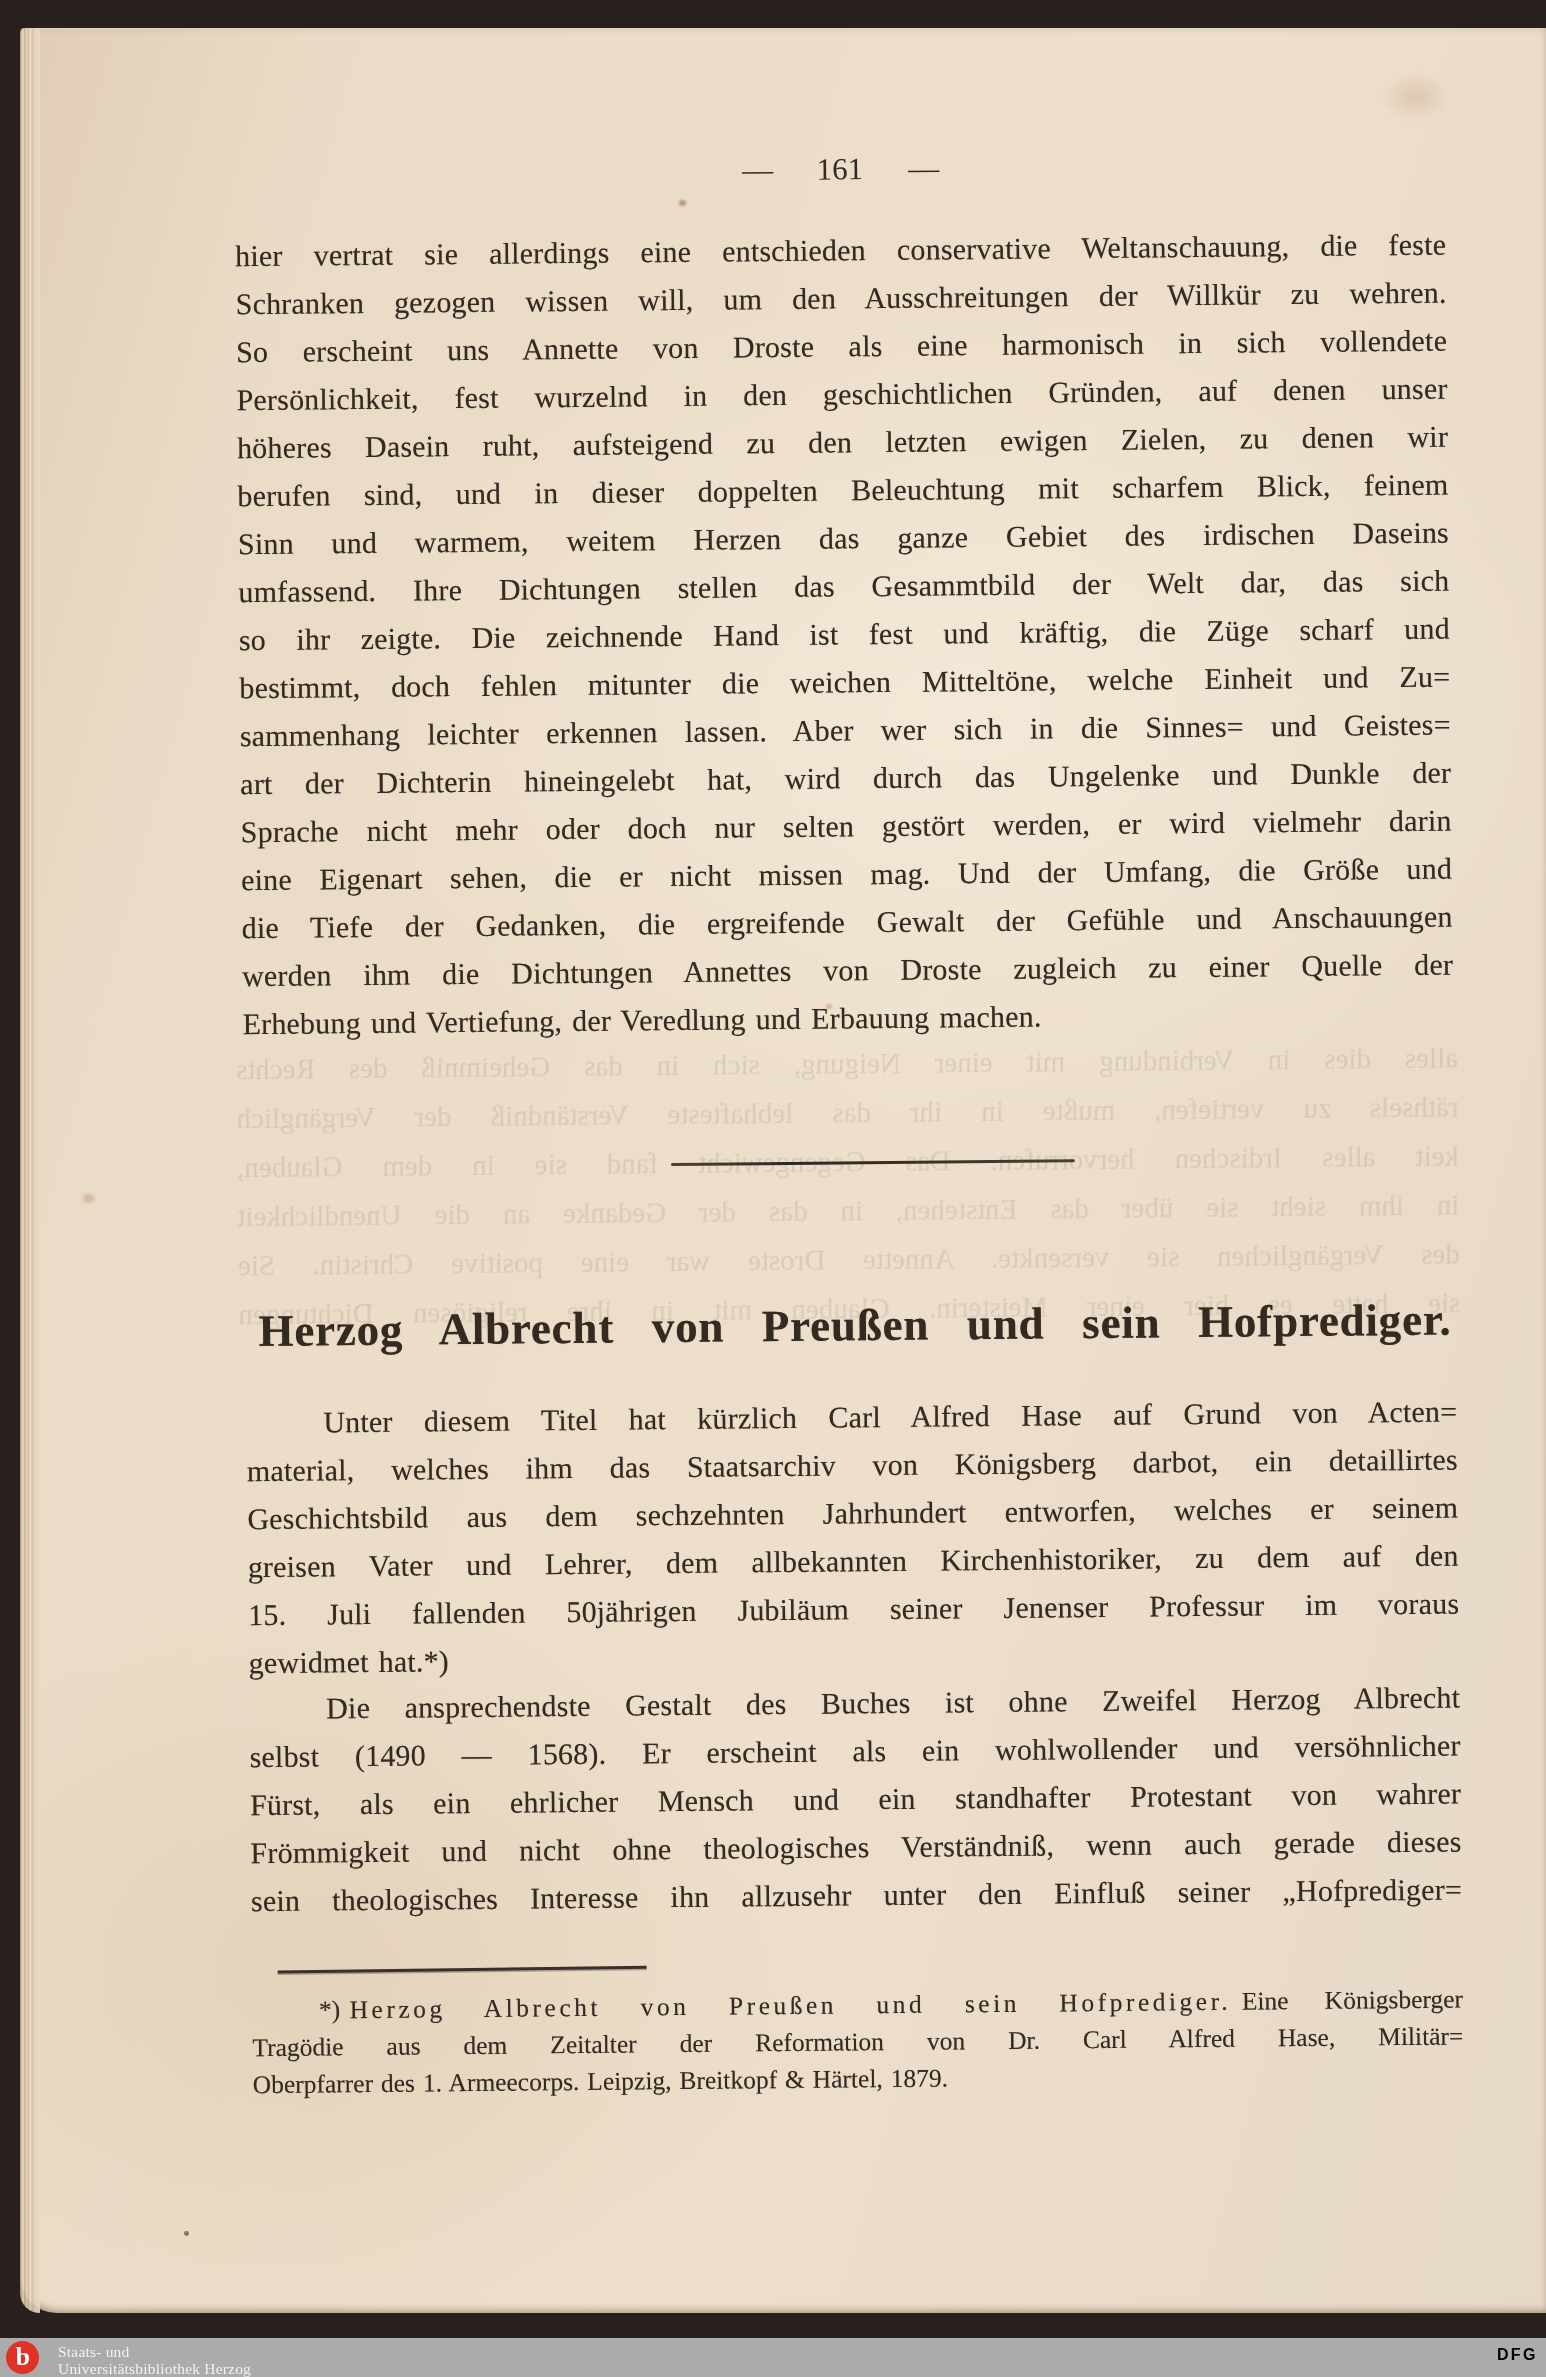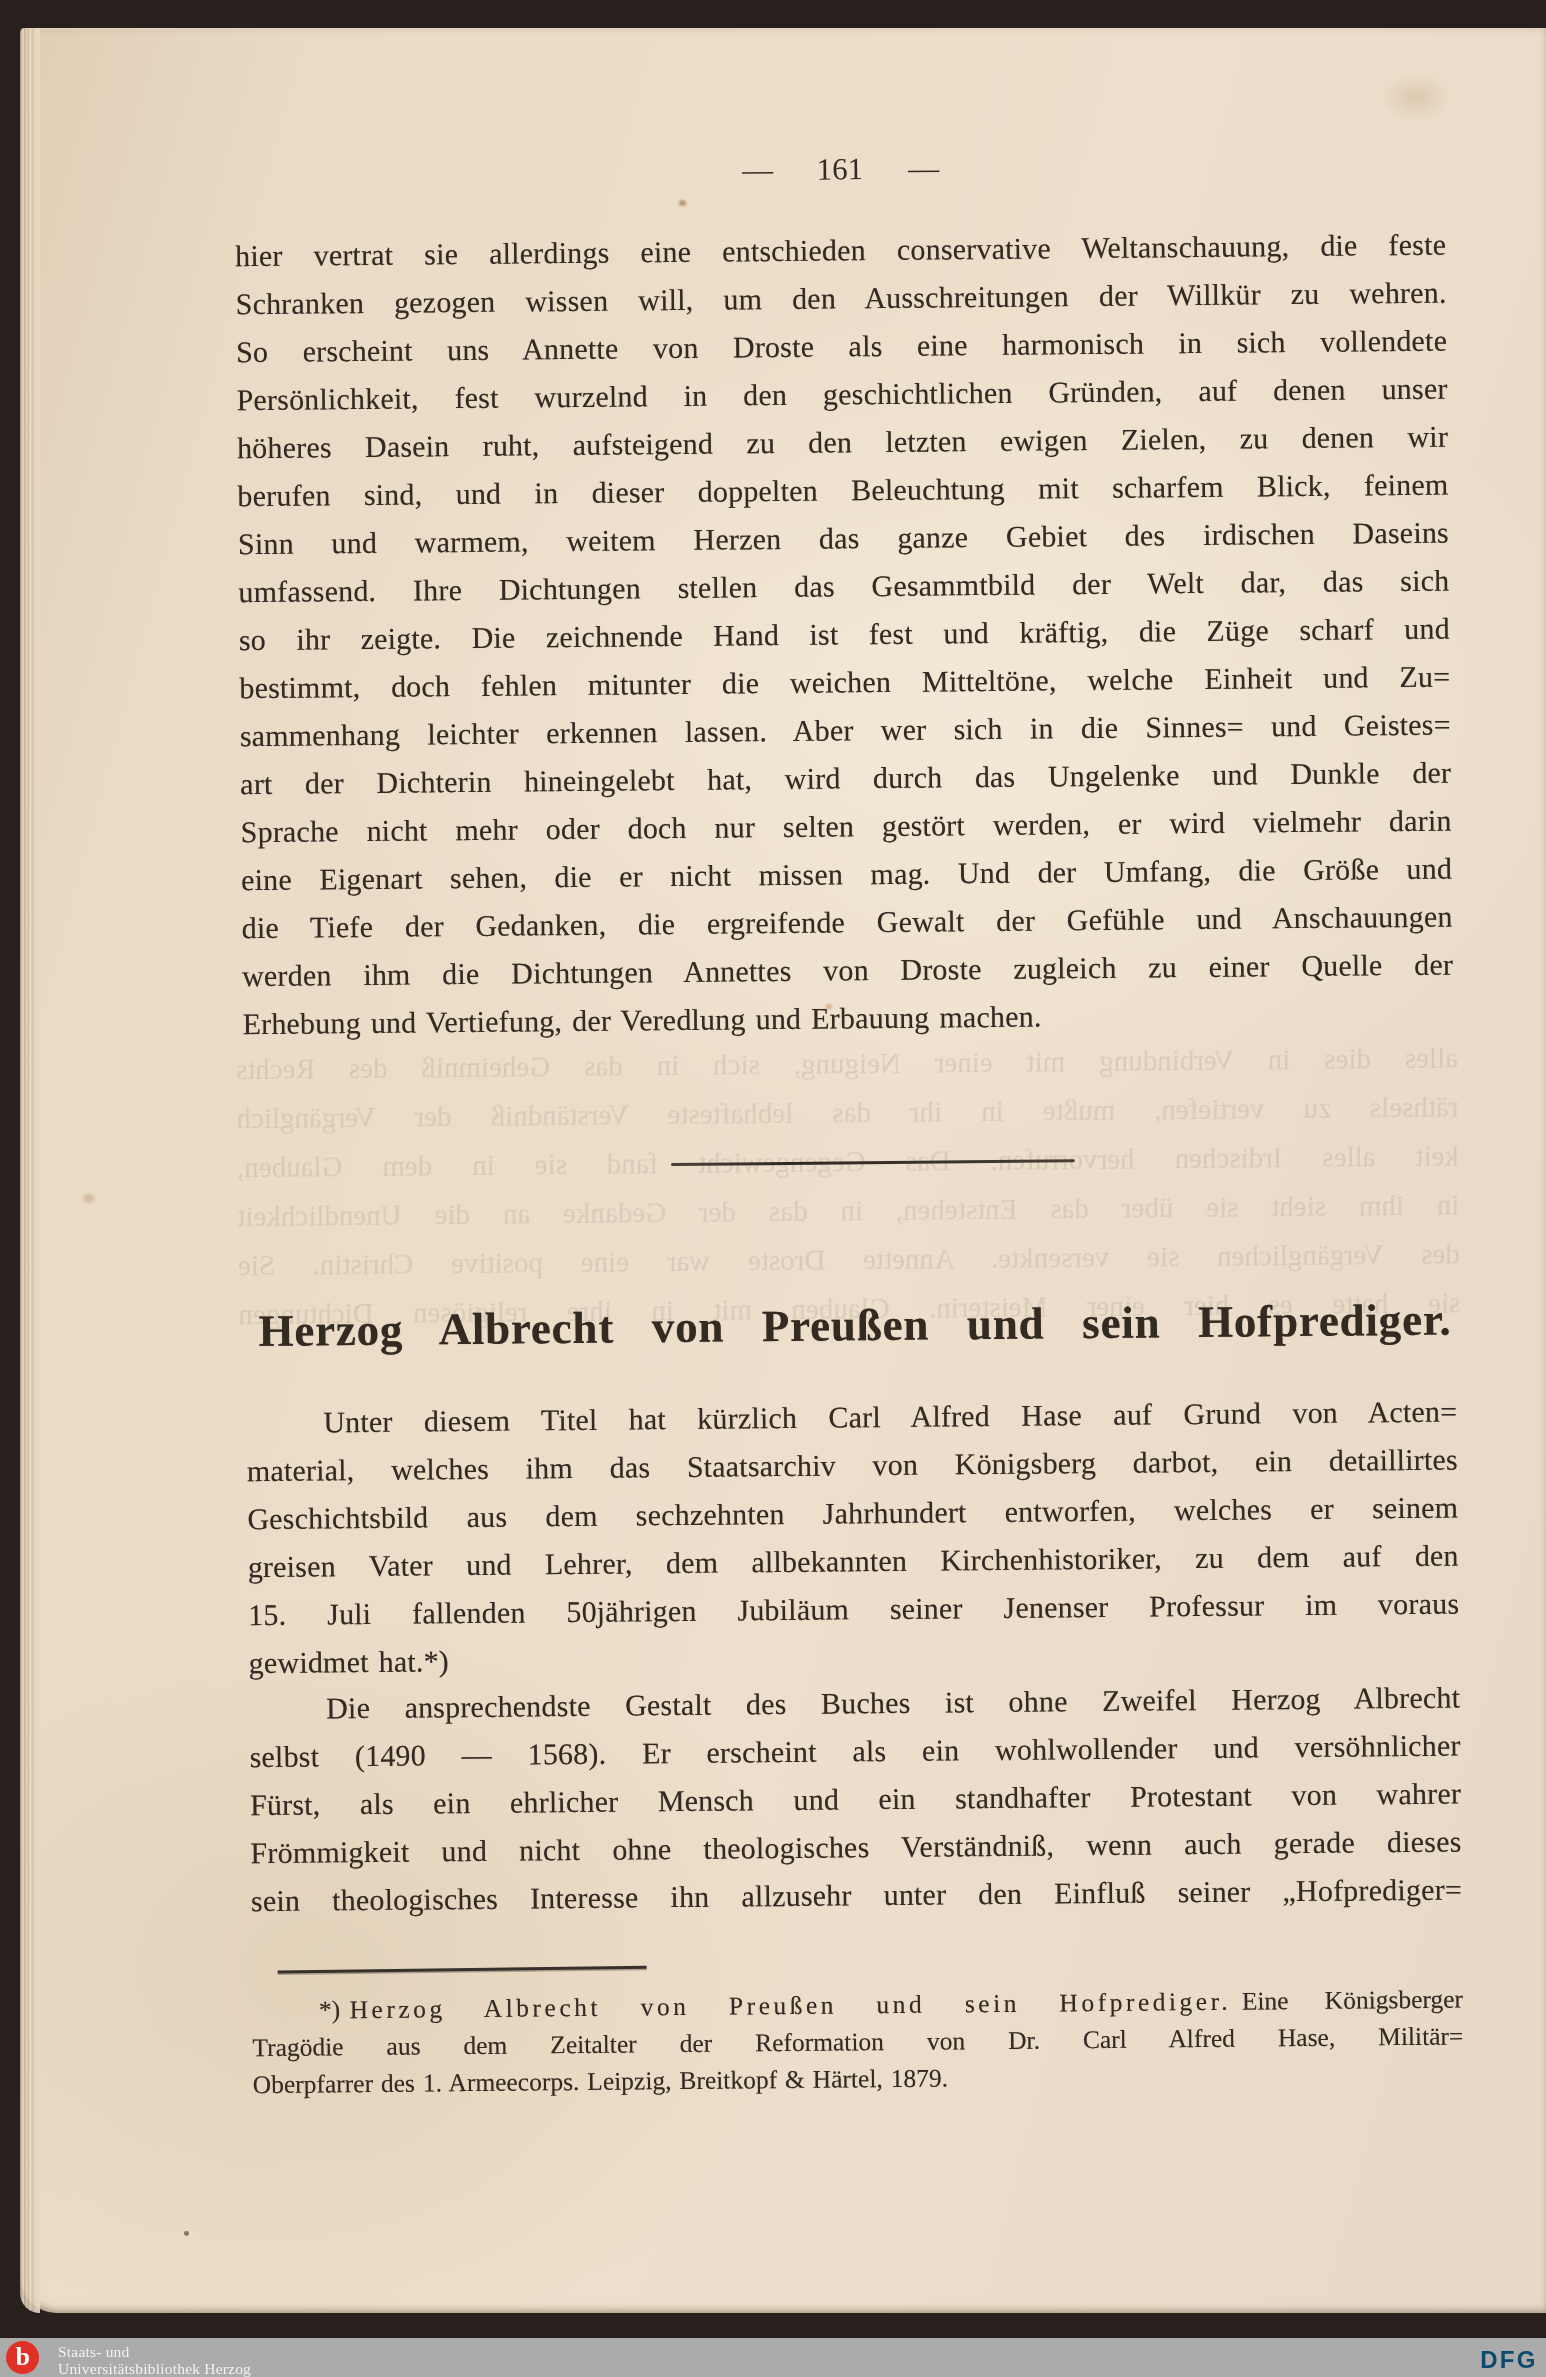--- a/index.html
+++ b/index.html
@@ -108,22 +108,22 @@
     color:#ffffff;font-family:"Liberation Serif",serif;font-weight:bold;
     font-size:26px;line-height:26px;transform:translateY(-0.8px);
   }
   .lib-name{
     position:absolute;left:58px;top:4.6px;
     color:#f4f2ee;font-family:"Liberation Serif",serif;
     font-size:15.5px;line-height:17px;letter-spacing:0.2px;
   }
   .dfg{
     position:absolute;right:9.3px;top:7.7px;
-    color:#0c4a6e;font-family:"Liberation Sans",sans-serif;
-    font-weight:bold;font-size:24px;letter-spacing:2.3px;margin-left:32px;
+    color:#000000;font-family:"Liberation Sans",sans-serif;
+    font-weight:bold;font-size:16px;letter-spacing:2.3px;margin-left:32px;
   }
 </style>
 </head>
 <body>
 
 <div class="stage">
 
   <div class="paper">
     <div class="edge-stack"></div>
     <div class="stain stain-a"></div>

